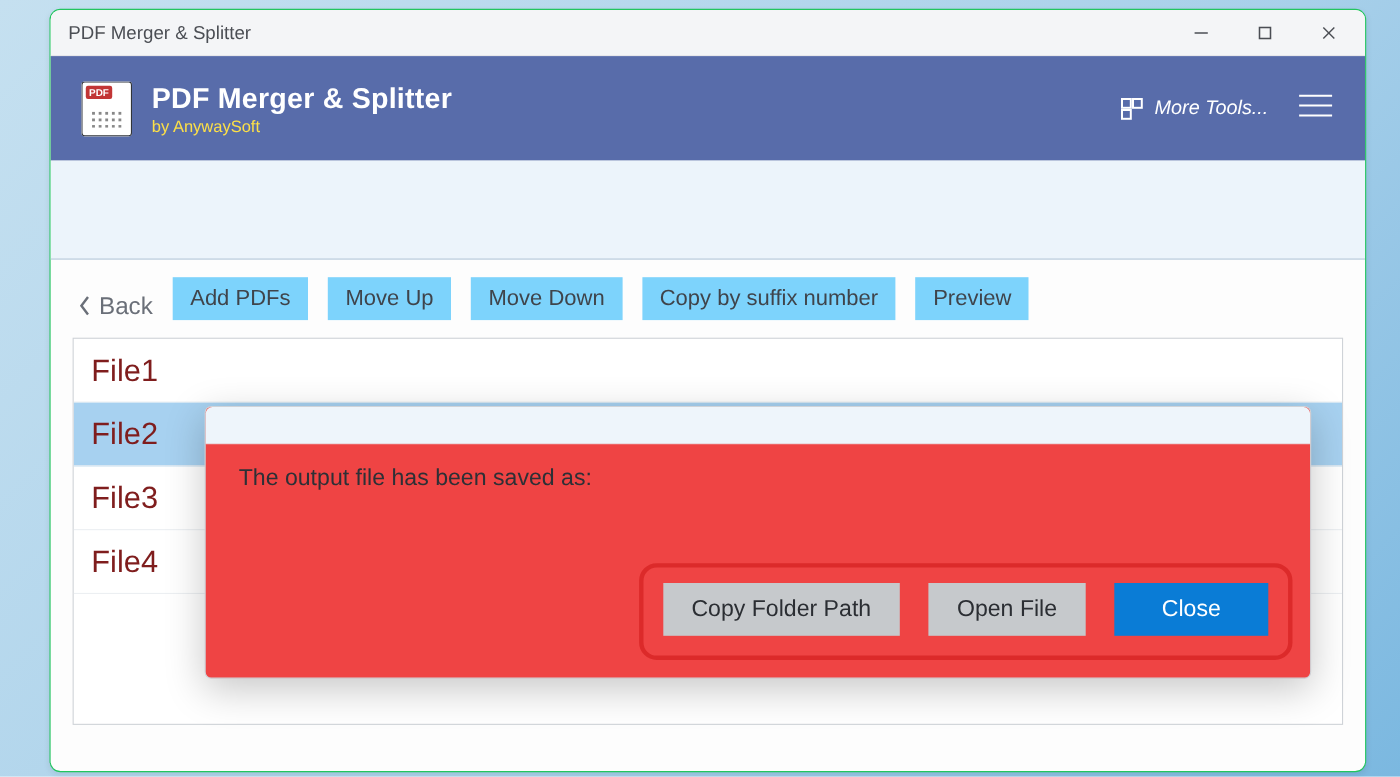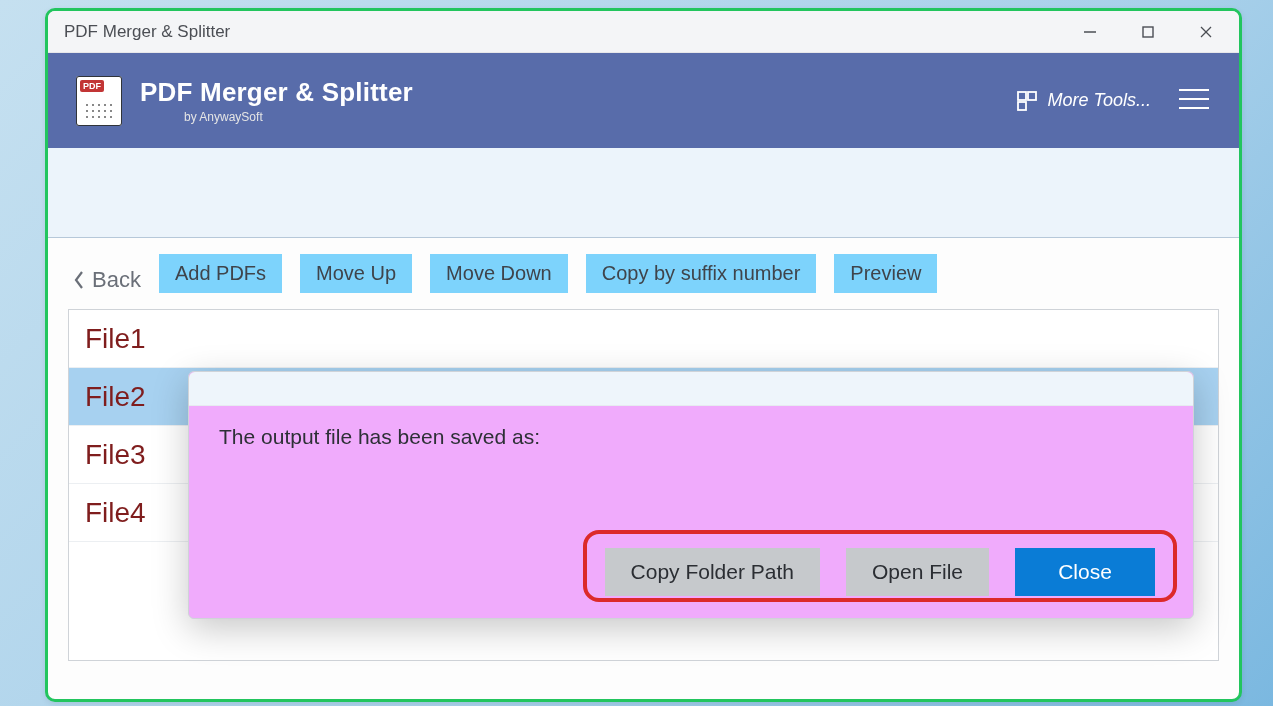--- a/index.html
+++ b/index.html
@@ -8,21 +8,21 @@
     font-family: "Segoe UI", Arial, sans-serif;
     background: linear-gradient(135deg, #c5e0f0 0%, #a8d0ea 60%, #7bb8e0 100%);
     color: #222;
   }
   
   .window {
     position: absolute;
     left: 45px; top: 8px;
     width: 1197px; height: 694px;
     background: #fdfdfd;
-    border: 3px solid #22c55e;
+    border: 1px solid #22c55e;
     border-radius: 10px;
     box-shadow: 0 2px 6px rgba(0,0,0,.08);
     overflow: hidden;
   }
   .titlebar {
     height: 42px;
     display: flex; align-items: center;
     padding: 0 4px 0 16px;
     border-bottom: 1px solid #e7e7ea;
     background: #f4f5f7;
@@ -55,21 +55,21 @@
     font-size: 9px; font-weight: bold; color: #fff;
     background: #c23535; padding: 1px 3px; border-radius: 2px;
   }
   .banner-logo::after {
     content:""; position:absolute; left:8px; right:8px; bottom:8px; height:16px;
     background:
       radial-gradient(#555 1.4px, transparent 1.5px) 0 0/6px 6px repeat;
     opacity:.7;
   }
   .banner-titles .app-title { font-size: 26px; font-weight: 600; letter-spacing: .2px; }
-  .banner-titles .app-sub   { font-size: 12px; margin-top: 2px; color: #e5e5e5; margin-left: 44px; }
+  .banner-titles .app-sub   { font-size: 15px; margin-top: 2px; color: #fde047; }
   .banner-spacer { flex: 1; }
   .banner-right { display: flex; align-items: center; gap: 26px; font-style: italic; }
   .more-tools { display: flex; align-items: center; gap: 10px; font-size: 18px; }
   .more-tools svg, .banner-right svg { stroke:#fff; fill:none; stroke-width:1.8; }
   .hamburger svg { width: 34px; height: 26px; }
 
   
   .strip {
     height: 90px; background: #ecf4fb;
     border-bottom: 1px solid #b6c8d9;
@@ -109,32 +109,32 @@
 
   
   .dialog-backdrop {
     position: absolute; left:0; right:0; top:0; bottom:0;
     pointer-events: none;
   }
   .dialog {
     position: absolute;
     left: 140px; top: 360px;
     width: 1006px; height: 248px;
-    background: #f0abfc;
+    background: #ef4444;
     border: 1px solid #cfd3d8;
     border-radius: 6px;
     box-shadow: 0 10px 36px rgba(0,0,0,.22);
     pointer-events: auto;
   }
   .dialog-head { height: 34px; background:#eef5fb; border-radius:6px 6px 0 0; border-bottom:1px solid #e6ebf0;}
   .dialog-body { padding: 16px 30px 0 30px; font-size: 21px; color:#2d3036; line-height:1.45; }
   .dialog-actions {
     position:absolute; right:16px; bottom:16px; left:auto;
     display:flex; gap:26px;
-    padding:14px 18px 2px 18px;
+    padding:14px 18px 18px 18px;
     border: 4px solid #dc2a2a;
     border-radius: 16px;
   }
   .dbtn {
     min-width: 140px; height: 48px;
     font-size: 21px; border:none; cursor:pointer;
     background:#c6c9cc; color:#2b2e33;
     padding: 0 26px;
   }
   .dbtn.primary { background:#0a7cd6; color:#fff; }

